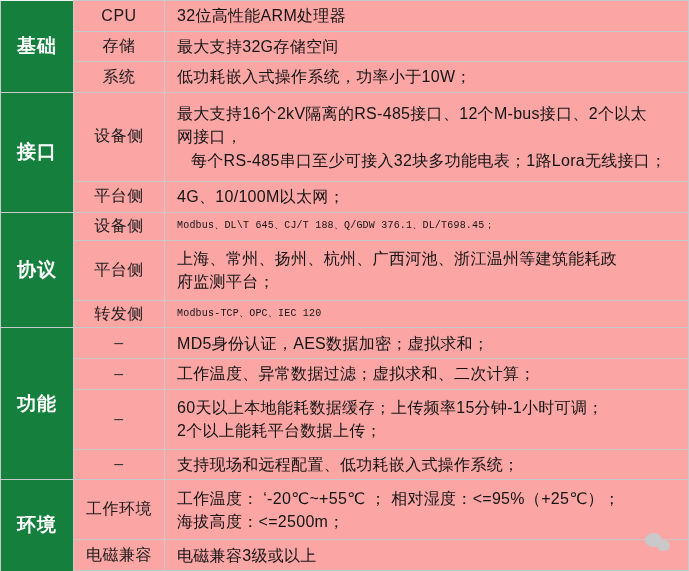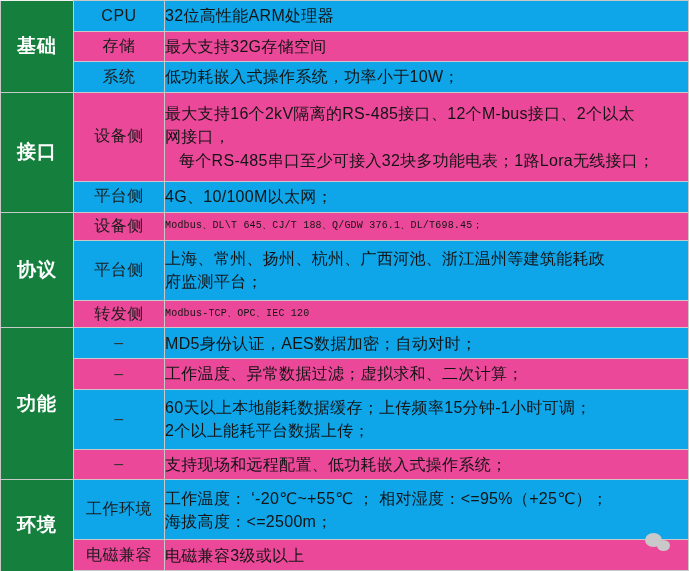--- a/index.html
+++ b/index.html
@@ -62,30 +62,30 @@
   }
   
   td.val {
     padding: 4px 0 4px 10px;
     font-size: 16px;
     color: #141414;
     line-height: 1.45;
     letter-spacing: 0.3px;
     text-align: left;
   }
-  td.val .line { display: block; white-space: nowrap; }
+  td.val .line { display: block; white-space: nowrap; margin-left: 12px; }
   td.val .line.indent { text-indent: 14px; }
   td.mono {
     font-family: "Liberation Mono", "DejaVu Sans Mono", monospace;
     font-size: 10px;
     letter-spacing: 0.2px;
   }
   
-  tr.shade td.sub, tr.shade td.val { background: #ec4899; }
-  tr.light td.sub, tr.light td.val { background: #0ea5e9; }
+  tr.shade td.sub, tr.shade td.val { background: #fca5a5; }
+  tr.light td.sub, tr.light td.val { background: #fca5a5; }
 
   
   .watermark {
     position: absolute;
     right: 18px;
     bottom: 18px;
     z-index: 5;
     display: flex;
     align-items: center;
     gap: 8px;
@@ -168,21 +168,21 @@
         <tr class="shade">
           <td class="sub">转发侧</td>
           <td class="val mono">
             <span class="line">Modbus-TCP、OPC、IEC 120</span>
           </td>
         </tr>
         <tr class="light">
           <td class="cat" rowspan="4">功能</td>
           <td class="sub dash">–</td>
           <td class="val">
-            <span class="line">MD5身份认证，AES数据加密；自动对时；</span>
+            <span class="line">MD5身份认证，AES数据加密；虚拟求和；</span>
           </td>
         </tr>
         <tr class="shade">
           <td class="sub dash">–</td>
           <td class="val">
             <span class="line">工作温度、异常数据过滤；虚拟求和、二次计算；</span>
           </td>
         </tr>
         <tr class="light">
           <td class="sub dash">–</td>

